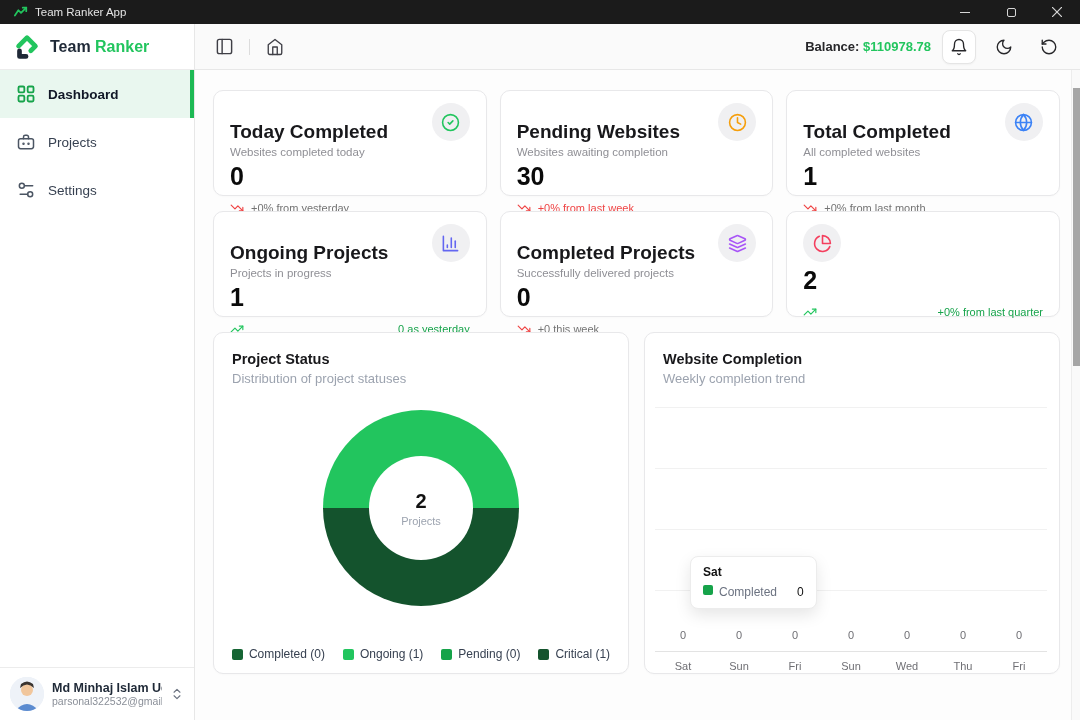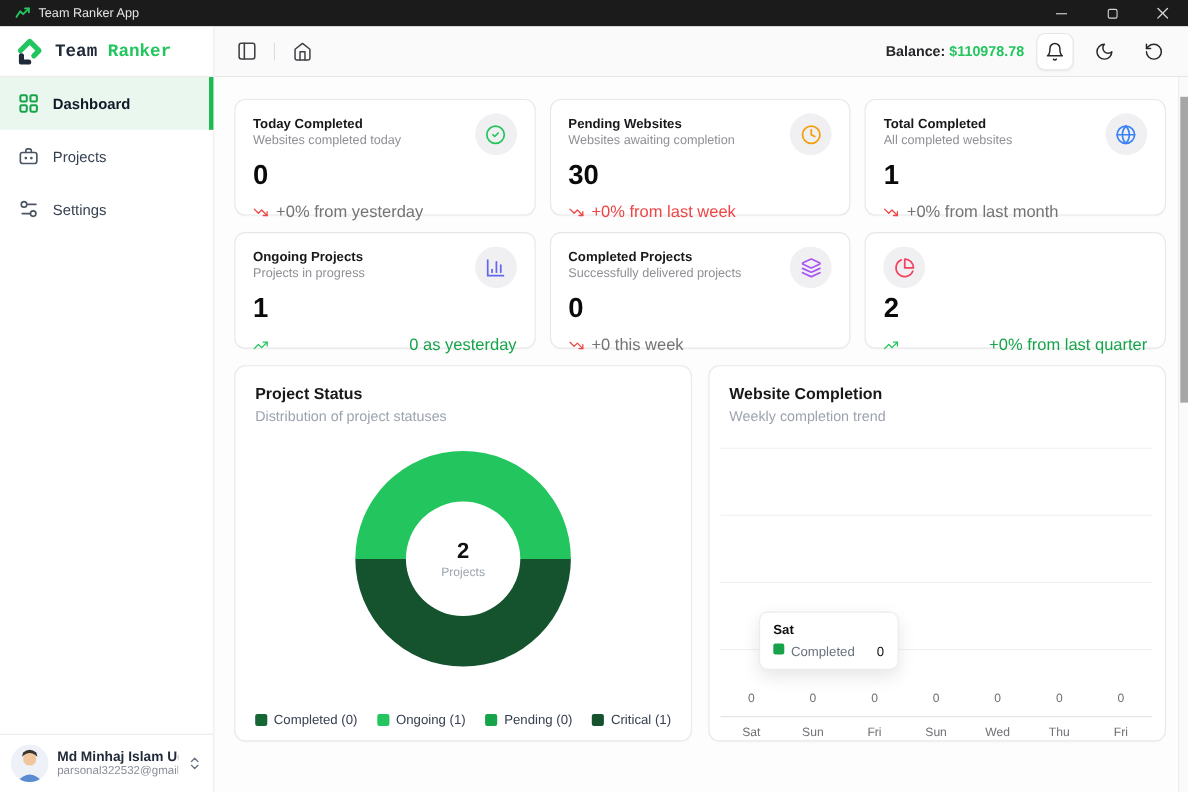--- a/index.html
+++ b/index.html
@@ -12,21 +12,21 @@
   .tb-title { font-size:11.5px; color:#e4e4e4; }
   .tb-controls { margin-left:auto; display:flex; height:100%; }
   .tb-btn { width:46px; height:100%; display:flex; align-items:center; justify-content:center; color:#d6d6d6; cursor:default; }
   .glyph-min { width:10px; height:1px; background:currentColor; display:block; }
   .glyph-max { width:9px; height:9px; border:1px solid currentColor; border-radius:2px; display:block; }
 
   
   .app { flex:1; display:flex; min-height:0; }
   .sidebar { width:195px; flex:none; background:#fff; border-right:1px solid #e7e7e7; display:flex; flex-direction:column; }
   .brand { height:46px; display:flex; align-items:center; gap:8px; padding:0 12px; border-bottom:1px solid #ececec; flex:none; }
-  .brand-name { font-size:16px; font-weight:700; color:#1f2937;font-family:Liberation Mono, monospace; }
+  .brand-name { font-size:16px; font-weight:700; color:#1f2937; }
   .brand-accent { color:#22c55e; }
   .nav { display:flex; flex-direction:column; }
   .nav-item { height:48px; display:flex; align-items:center; gap:12px; padding:0 16px; color:#374151; font-size:13.5px; cursor:pointer; }
   .nav-item .nicon { width:20px; height:20px; color:#4b5563; flex:none; display:flex; }
   .nav-item.active { background:#e9f7ef; border-right:4px solid #1db954; font-weight:700; color:#111827; }
   .nav-item.active .nicon { color:#16a34a; }
   .sb-spacer { flex:1; }
   .user { border-top:1px solid #ececec; padding:9px 10px; display:flex; align-items:center; gap:8px; cursor:pointer; }
   .avatar { width:34px; height:34px; border-radius:50%; background:#e8eef7; overflow:hidden; flex:none; }
   .user-texts { flex:1; min-width:0; }
@@ -44,25 +44,25 @@
   .balance-val { color:#22c55e; font-weight:700; }
   .round-btn { width:34px; height:34px; border-radius:8px; display:flex; align-items:center; justify-content:center; color:#27272a; cursor:pointer; border:none; background:transparent; }
   .round-btn.white { background:#fff; border:1px solid #e5e5e5; box-shadow:0 1px 2px rgba(0,0,0,.04); }
 
   
   .main { flex:1; position:relative; background:#fdfdfd; min-height:0; }
   .content { position:absolute; inset:0 9px 0 0; overflow:hidden; }
   .stats { display:grid; grid-template-columns:repeat(3,1fr); gap:15px 13px; margin:20px 11px 0 18px; }
   .stat-card { height:106px; background:#fff; border:1px solid #e8e8ea; border-radius:10px; padding:14px 16px 12px 16px; box-shadow:0 1px 2px rgba(0,0,0,.02); }
   .sc-head { display:flex; justify-content:space-between; align-items:flex-start; }
-  .sc-title { font-size:12px; font-weight:700; color:#18181b; }
+  .sc-title { font-size:19px; font-weight:700; color:#18181b;margin-top:16px; }
   .sc-sub { font-size:11.5px; color:#8f8f95; margin-top:3px; }
   .icon-circle { width:38px; height:38px; border-radius:50%; background:#f0f0f2; display:flex; align-items:center; justify-content:center; flex:none; margin-top:-2px; }
   .sc-value { font-size:25px; font-weight:800; color:#0a0a0a; margin-top:6px; line-height:1; }
-  .sc-trend { display:flex; align-items:center; gap:7px; font-size:15px; margin-top:12px; color:#737373; }
+  .sc-trend { display:flex; align-items:center; gap:7px; font-size:11px; margin-top:12px; color:#737373; }
   .sc-trend.red-text { color:#ef4444; }
   .sc-trend.green-text { color:#16a34a;justify-content:space-between; }
   .t-red { color:#ef4444; display:flex; }
   .t-green { color:#22c55e; display:flex; }
 
   
   .charts { display:flex; gap:15px; margin:15px 11px 0 18px; }
   .chart-card { flex:1; height:342px; background:#fff; border:1px solid #e8e8ea; border-radius:10px; padding:18px; position:relative; box-shadow:0 1px 2px rgba(0,0,0,.02); }
   .cc-title { font-size:14.5px; font-weight:700; color:#18181b; }
   .cc-sub { font-size:13px; color:#9ca3af; margin-top:4px; }

